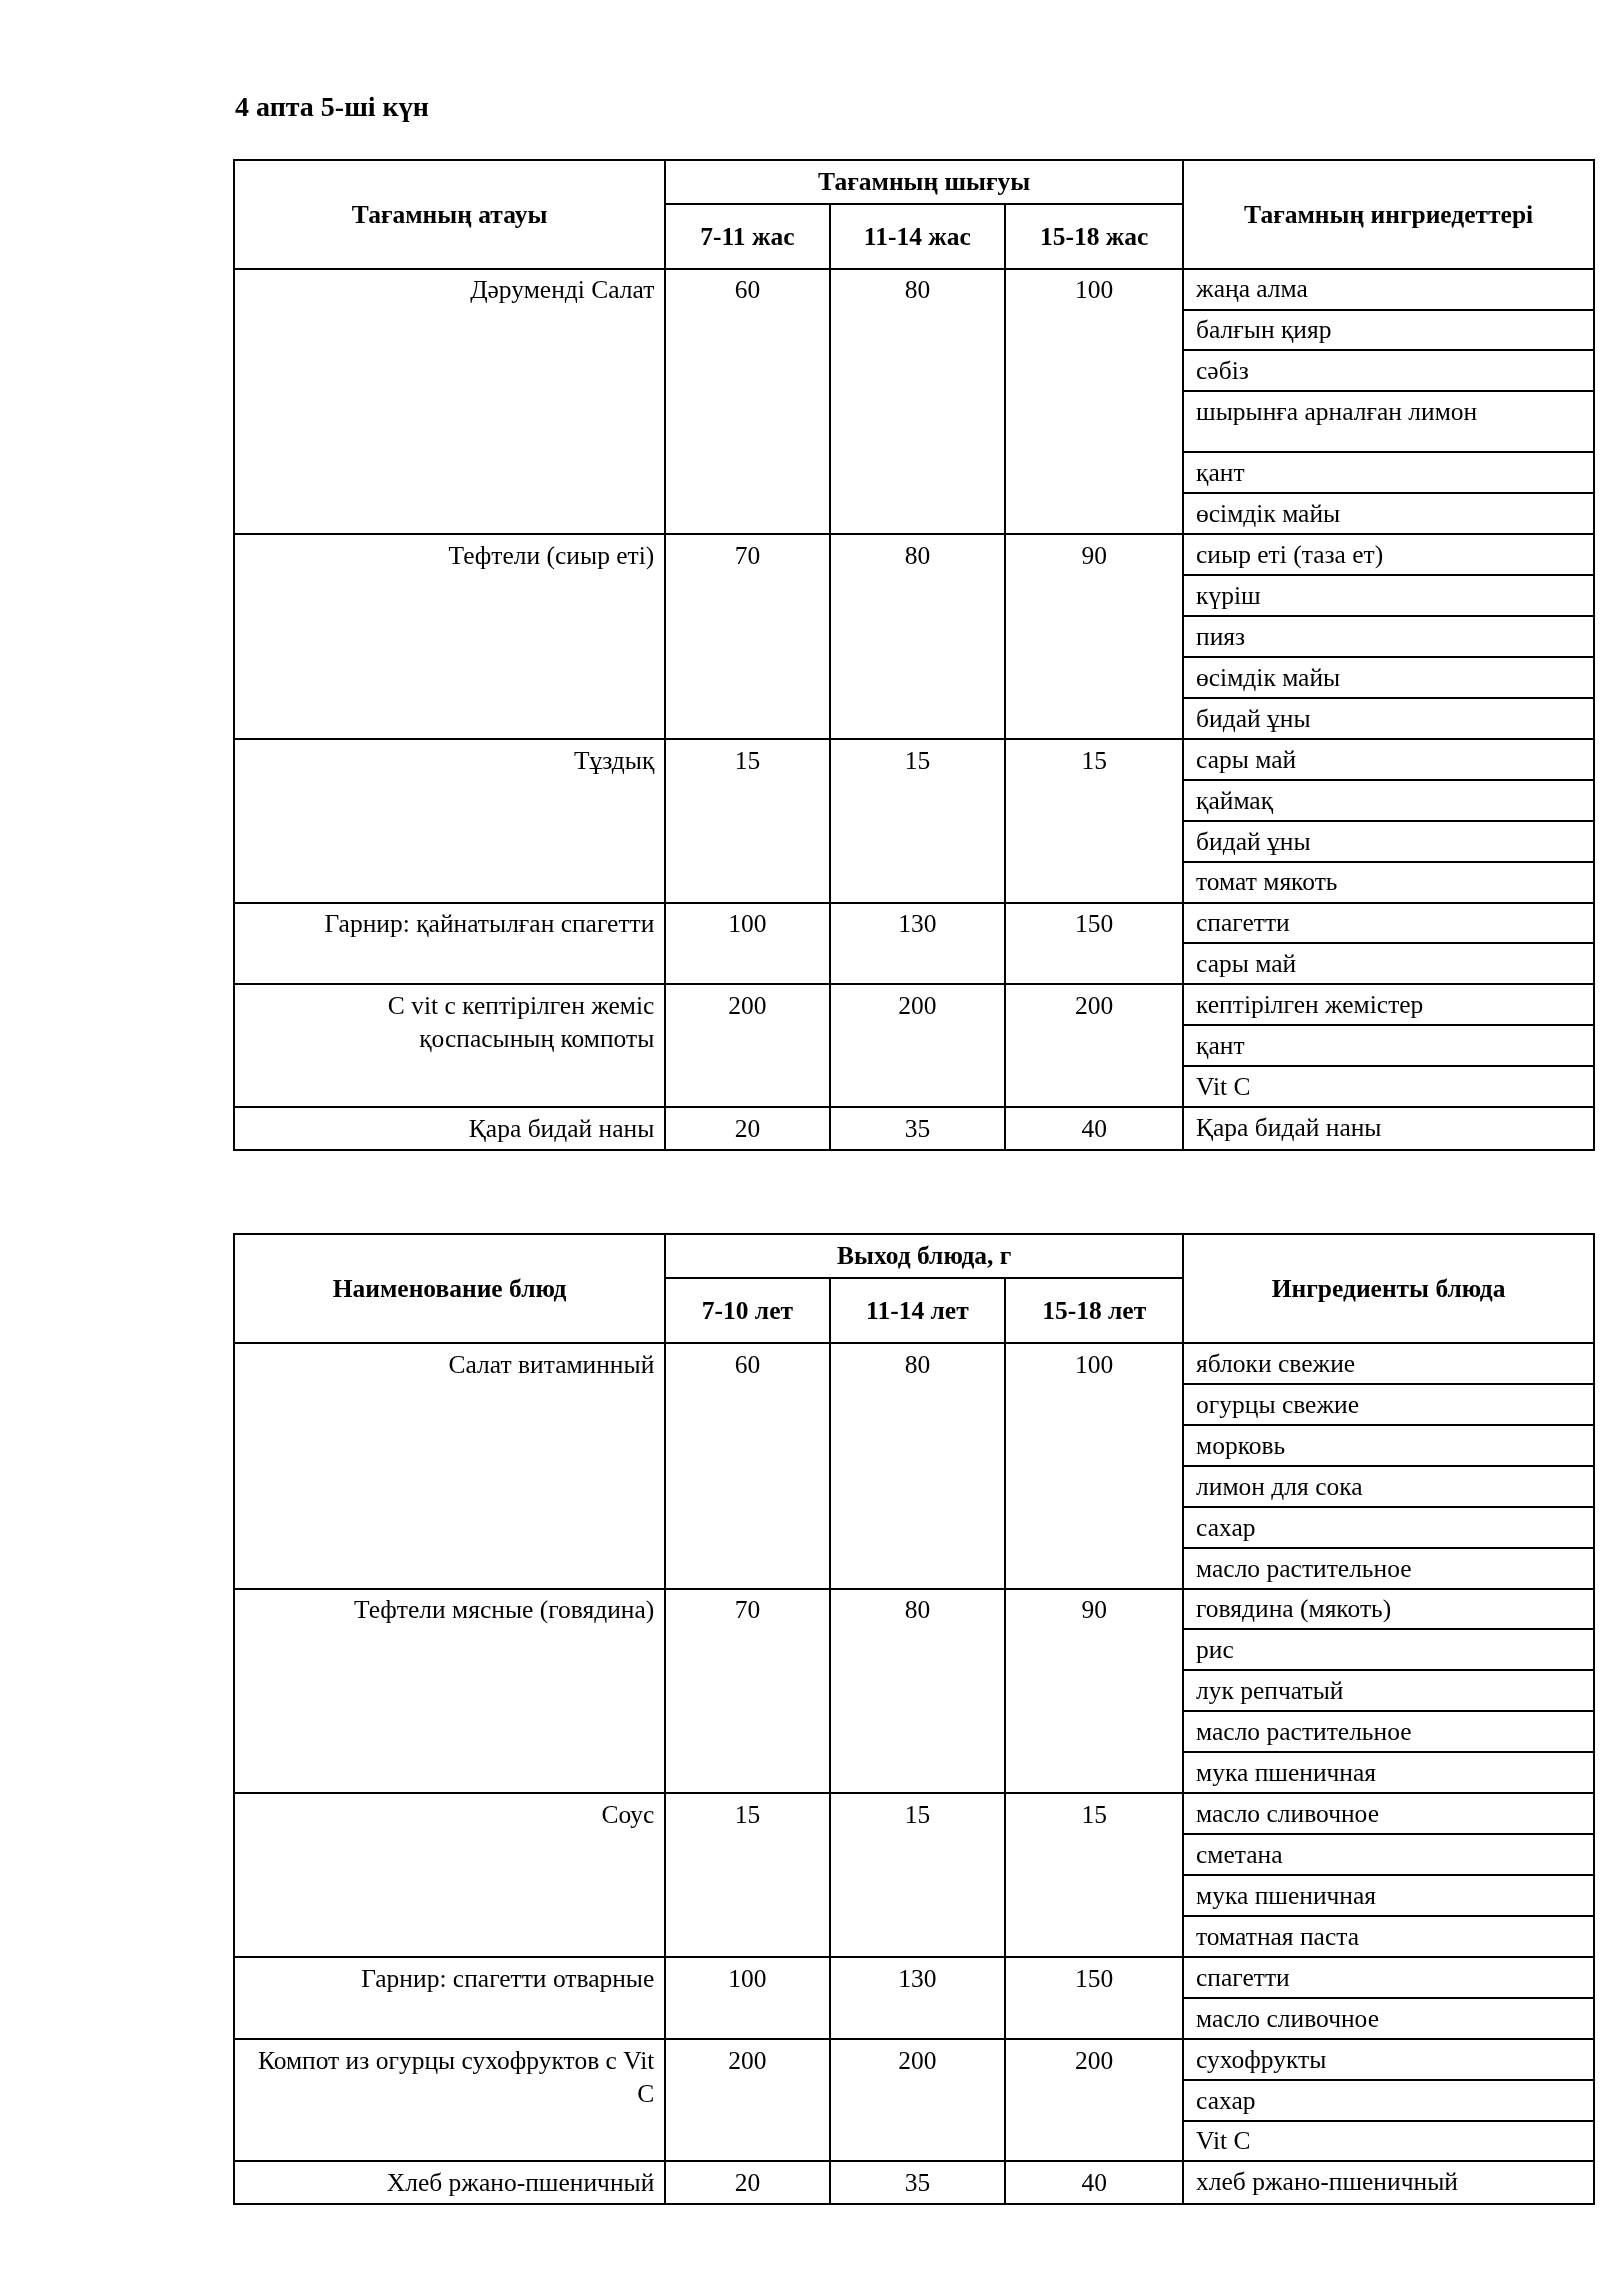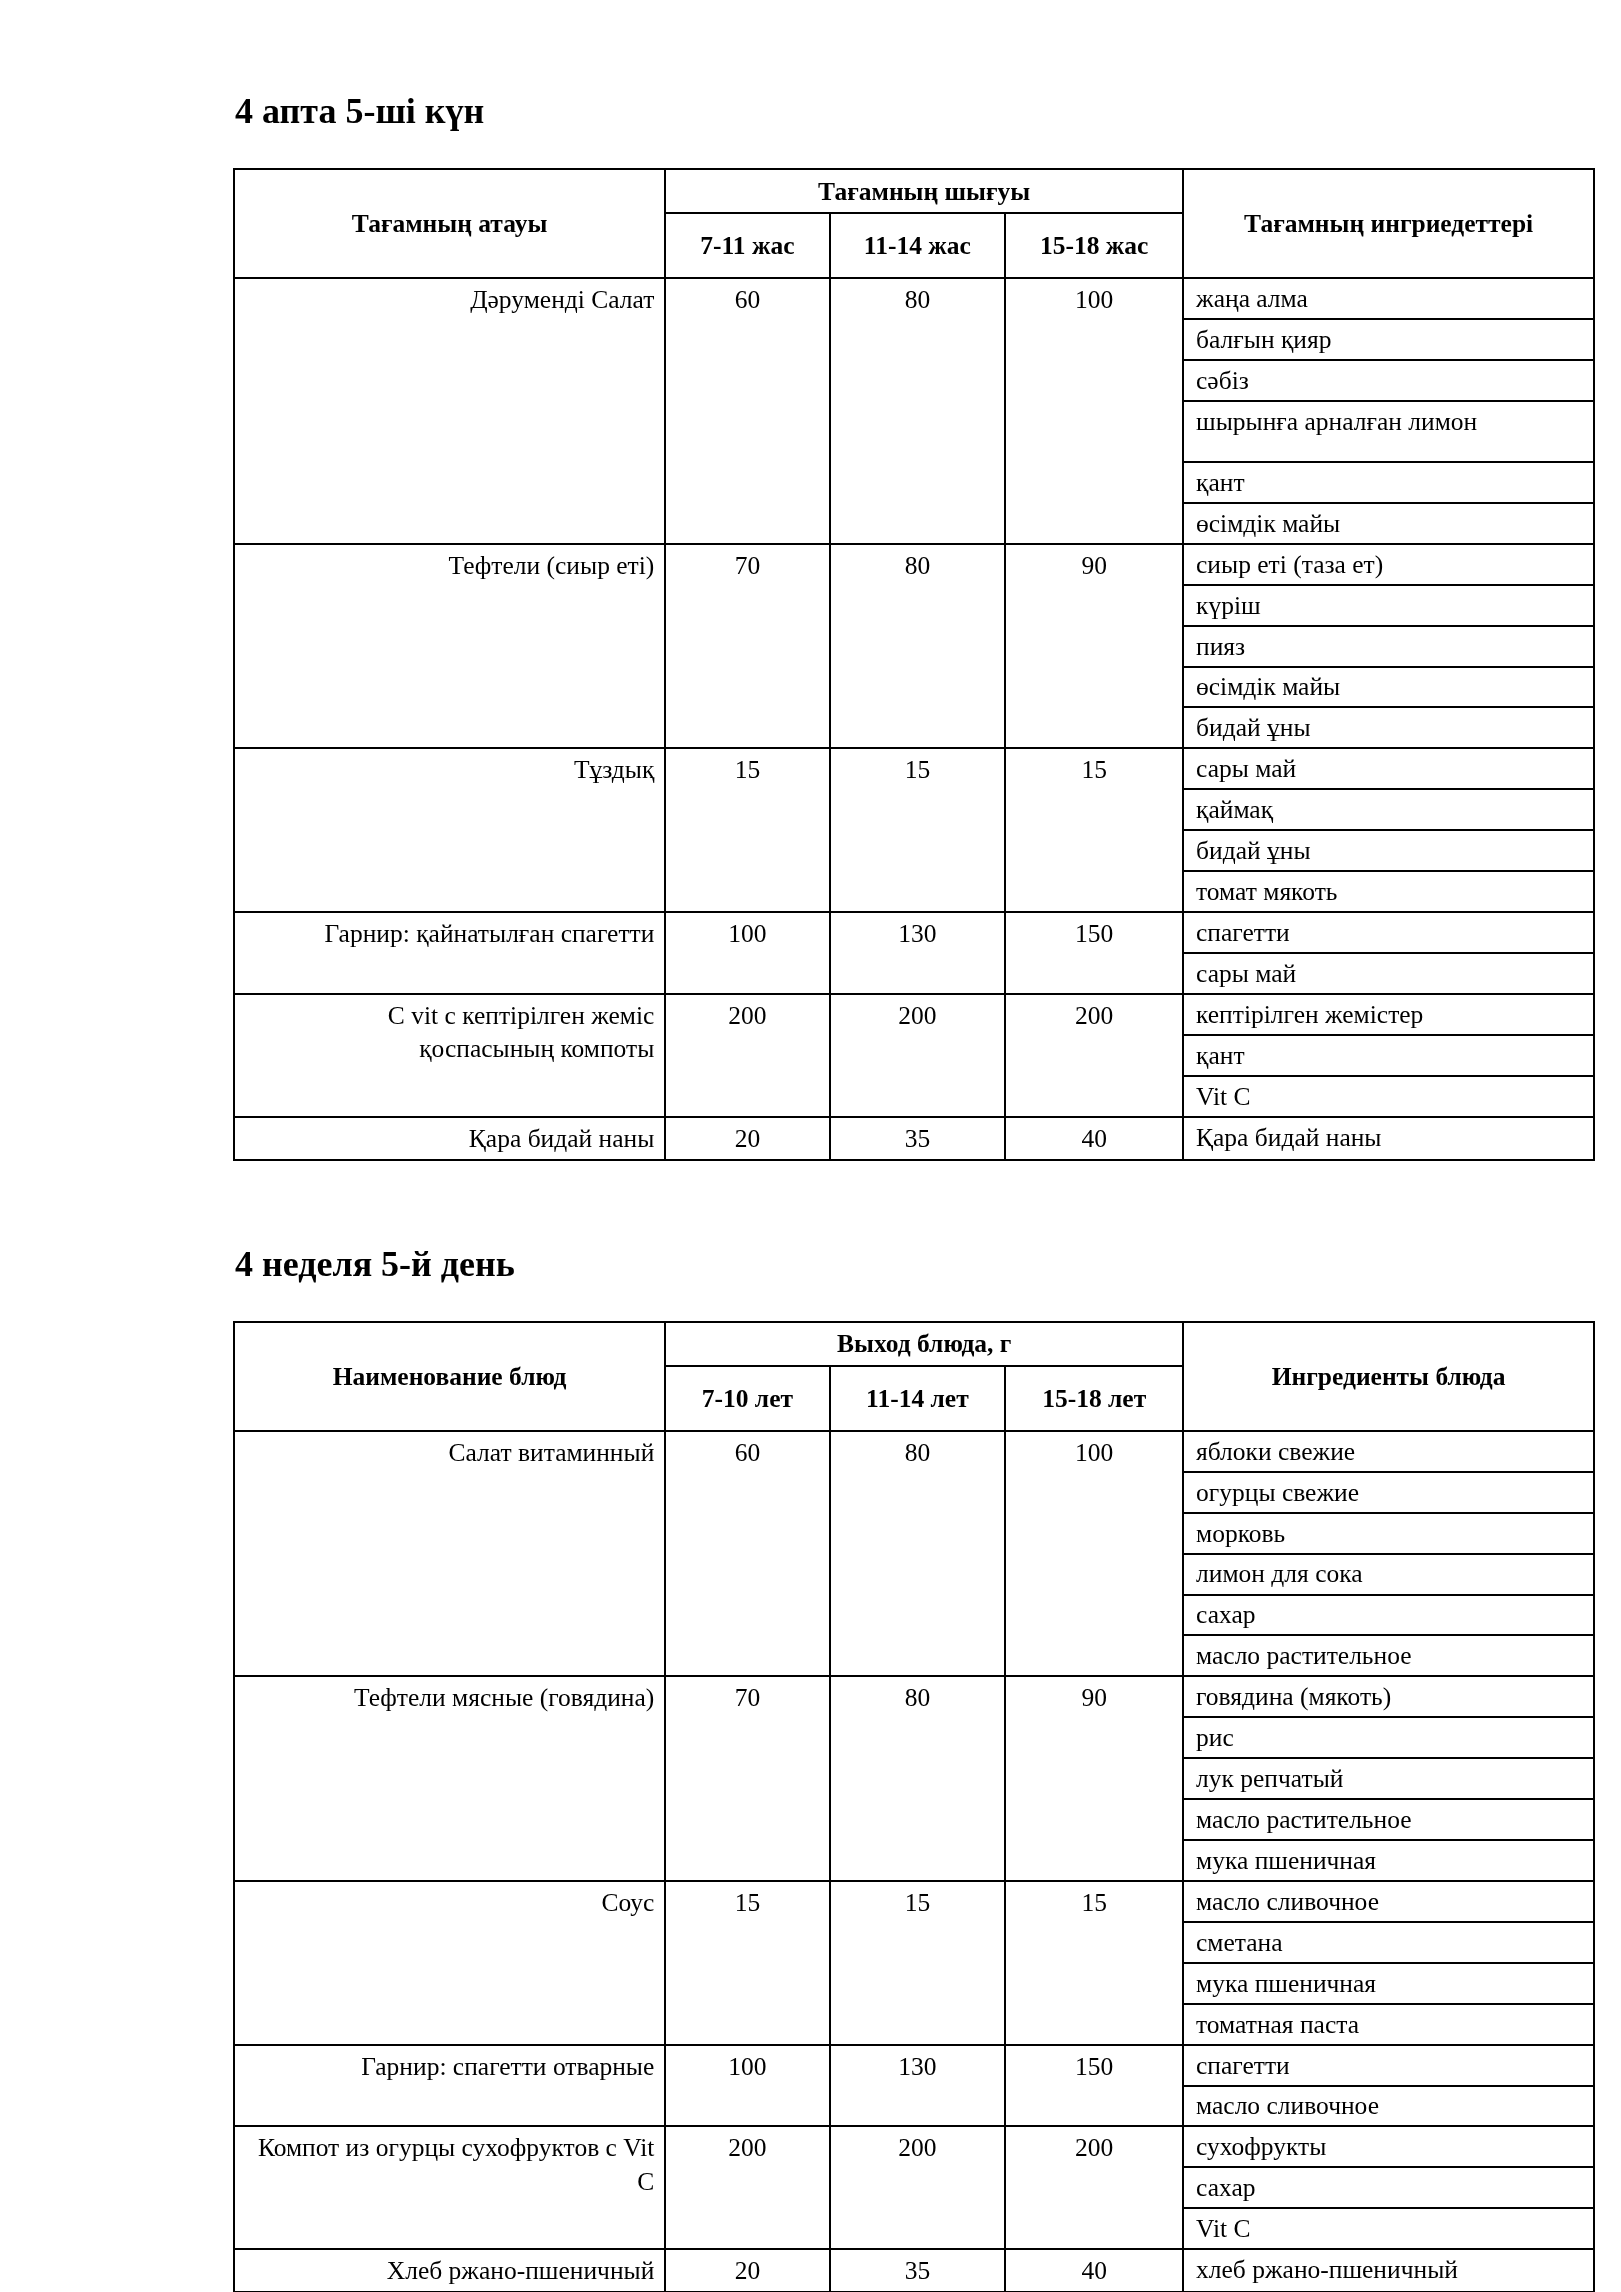--- a/index.html
+++ b/index.html
@@ -16,21 +16,21 @@
   .page {
     box-sizing: border-box;
     width: 1621px;
     height: 2293px;
     padding: 90px 25.5px 0 233px;
   }
   .section + .section {
     margin-top: 82px;
   }
   .section-heading {
-    font-size: 36px;
+    font-size: 28px;
     font-weight: bold;
     margin: 0 0 35px 2px;
     line-height: 1.2;
   }
   table.menu-table {
     border-collapse: collapse;
     table-layout: fixed;
     width: 1362px;
     border: 2.9px solid #000;
     font-size: 25.5px;
@@ -186,21 +186,20 @@
             <td class="val" rowspan="1">20</td>
             <td class="val" rowspan="1">35</td>
             <td class="val" rowspan="1">40</td>
             <td class="ing">Қара бидай наны</td>
           </tr>
         </tbody>
     </table>
   </div>
 
   <div class="section">
-    <h2 class="section-heading">4 неделя 5-й день</h2>
     <table class="menu-table">
       <colgroup>
         <col style="width:31.7%">
         <col style="width:12.1%">
         <col style="width:12.9%">
         <col style="width:13.1%">
         <col style="width:30.2%">
       </colgroup>
       <thead>
         <tr class="head-top">

